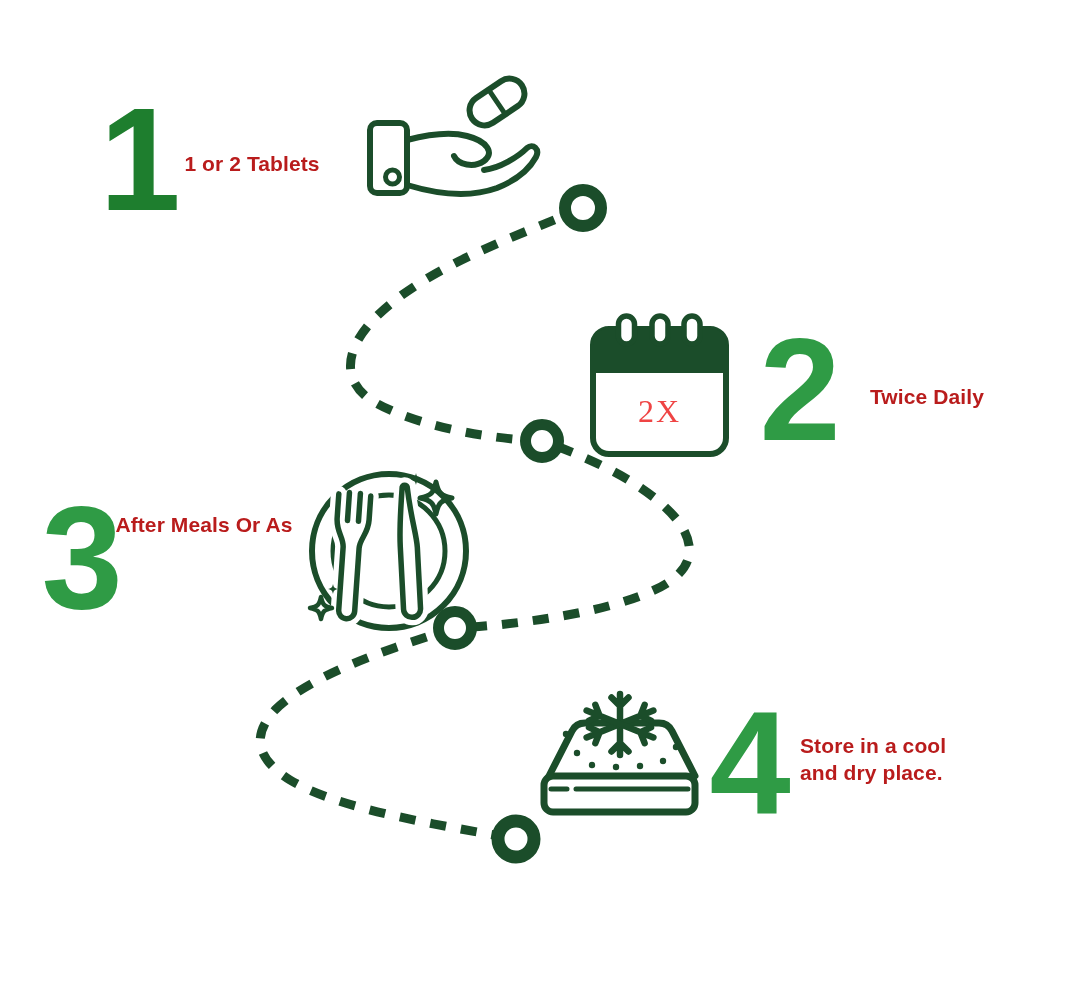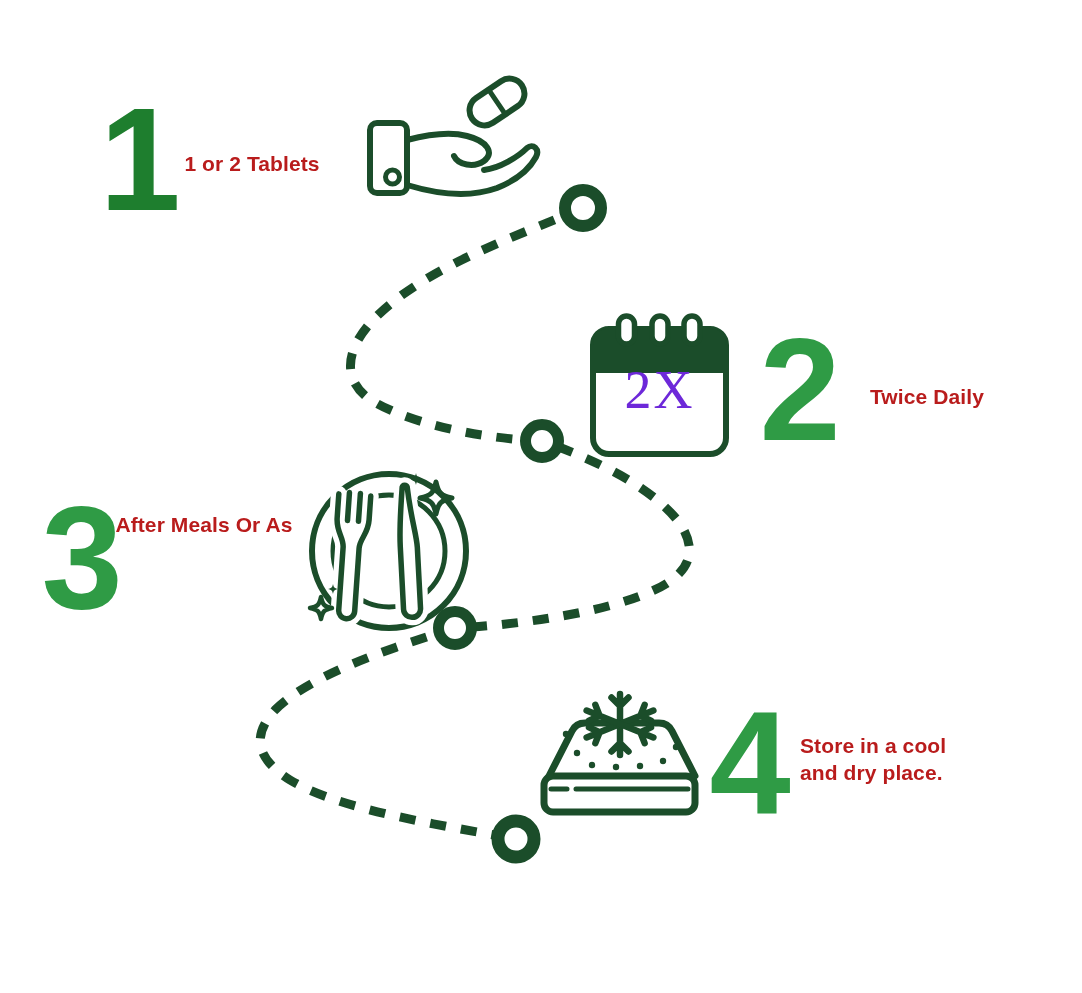--- a/index.html
+++ b/index.html
@@ -9,23 +9,23 @@
   .art{position:absolute;left:0;top:0;}
   .label{position:absolute;color:#b91c1c;font-weight:700;font-size:21px;
          line-height:29px;letter-spacing:0.1px;}
   .l1{left:181px;top:149px;width:142px;text-align:center;white-space:nowrap;}
   .l2{left:870px;top:382px;white-space:nowrap;}
   .l3{left:110px;top:510px;width:188px;text-align:center;}
   .l4{left:800px;top:732px;line-height:27px;}
   .numeral{font-family:"Liberation Sans",sans-serif;font-weight:700;font-size:146px;}
   .n-accent{fill:#2f9b45;}
   .n-dark{fill:#1e7e2e;}
-  .cal-text{position:absolute;left:593px;top:370px;width:133px;text-align:center;
-            font-family:"Liberation Serif",serif;font-size:54px;line-height:40px;
-            color:#6d28d9;letter-spacing:2px;}
+  .cal-text{position:absolute;left:593px;top:391px;width:133px;text-align:center;
+            font-family:"Liberation Serif",serif;font-size:32px;line-height:40px;
+            color:#ef4444;letter-spacing:2px;}
   .stroke{stroke:#1b4d2a;fill:none;}
   .fill{fill:#1b4d2a;stroke:none;}
   .halo{stroke:#ffffff;fill:#ffffff;}
 </style>
 </head>
 <body>
 
 <div class="canvas">
 
   <svg class="art" width="1082" height="993" viewBox="0 0 1082 993">

